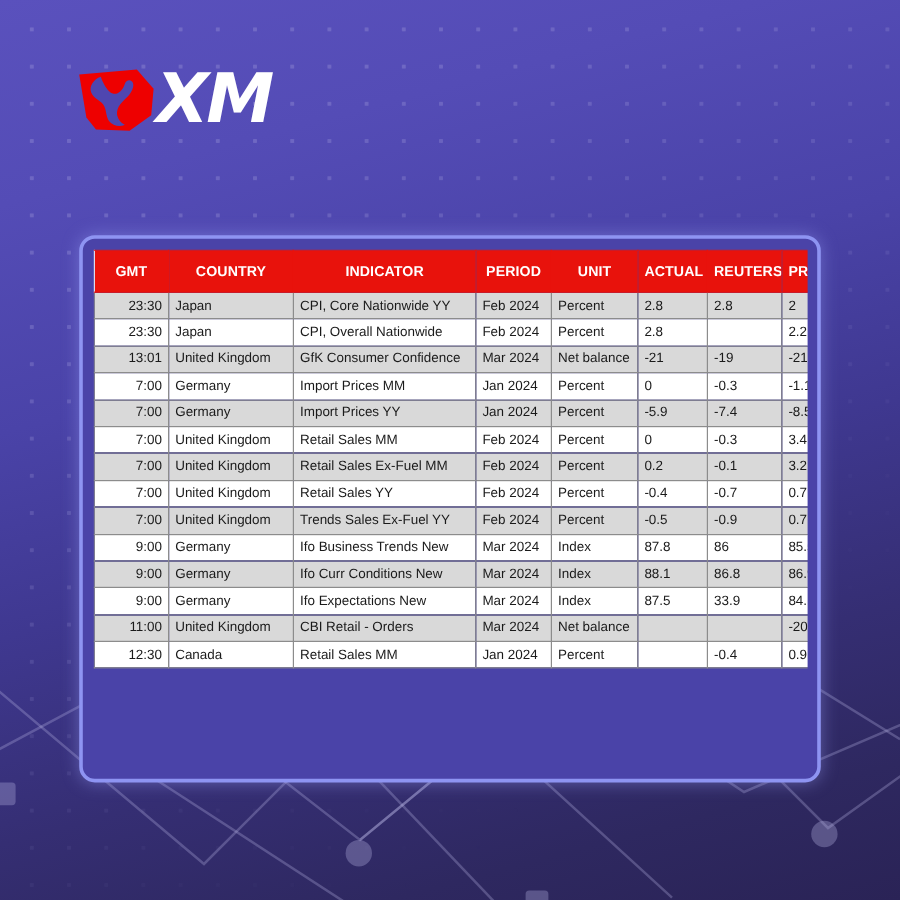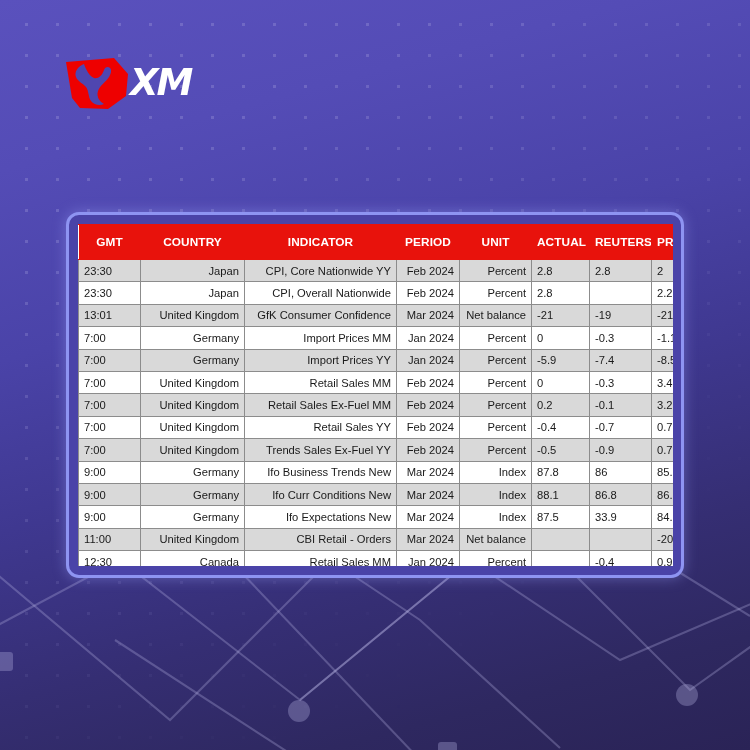--- a/index.html
+++ b/index.html
@@ -52,34 +52,34 @@
     height: 62px;
   }
   #logo-mark { position: absolute; left: 0; top: 4px; width: 66px; height: 54px; }
   #logo-word {
     position: absolute;
     left: 66px;
     top: 0px;
     font-family: "DejaVu Sans", sans-serif;
     font-weight: 700;
     font-style: italic;
-    font-size: 37px;
+    font-size: 57px;
     letter-spacing: -2px;
     color: #ffffff;
     line-height: 62px;
     white-space: nowrap;
   }
 
   
   #card {
     position: absolute;
     left: 66px;
-    top: 212px;
+    top: 196px;
     width: 618px;
-    height: 366px;
+    height: 456px;
     border: 3px solid #8e94f2;
     border-radius: 13px;
     background: #4a43a8;
     box-shadow: 0 0 14px rgba(150,155,245,0.45);
     box-sizing: border-box;
     padding: 9px 8px 9px 9px;
   }
   #card-inner {
     width: 100%;
     height: 100%;
@@ -109,25 +109,25 @@
     text-align: center;
     height: 34px;
     border-color: #e8120c;
     letter-spacing: 0.1px;
   }
   table.econ thead th.sep { border-left: 1px solid #ffffff; }
 
   tbody tr.odd td { background: #d9d9d9; }
   tbody tr.even td { background: #ffffff; }
 
-  td.c-gmt     { text-align: left; }
-  td.c-country { text-align: right; margin-left: 32px; }
-  td.c-ind     { text-align: right; padding-left: 6px; }
-  td.c-period  { text-align: right; }
-  td.c-unit    { text-align: right; }
+  td.c-gmt     { text-align: right; }
+  td.c-country { text-align: left; margin-left: 32px; }
+  td.c-ind     { text-align: left; padding-left: 6px; }
+  td.c-period  { text-align: left; }
+  td.c-unit    { text-align: left; }
   td.c-num     { text-align: left; padding-right: 6px; }
 </style>
 </head>
 <body>
 
 <div id="page">
 
   <div id="dot-layer"></div>
 
   <svg id="net-layer" viewBox="0 0 750 750" width="750" height="750" aria-hidden="true">

